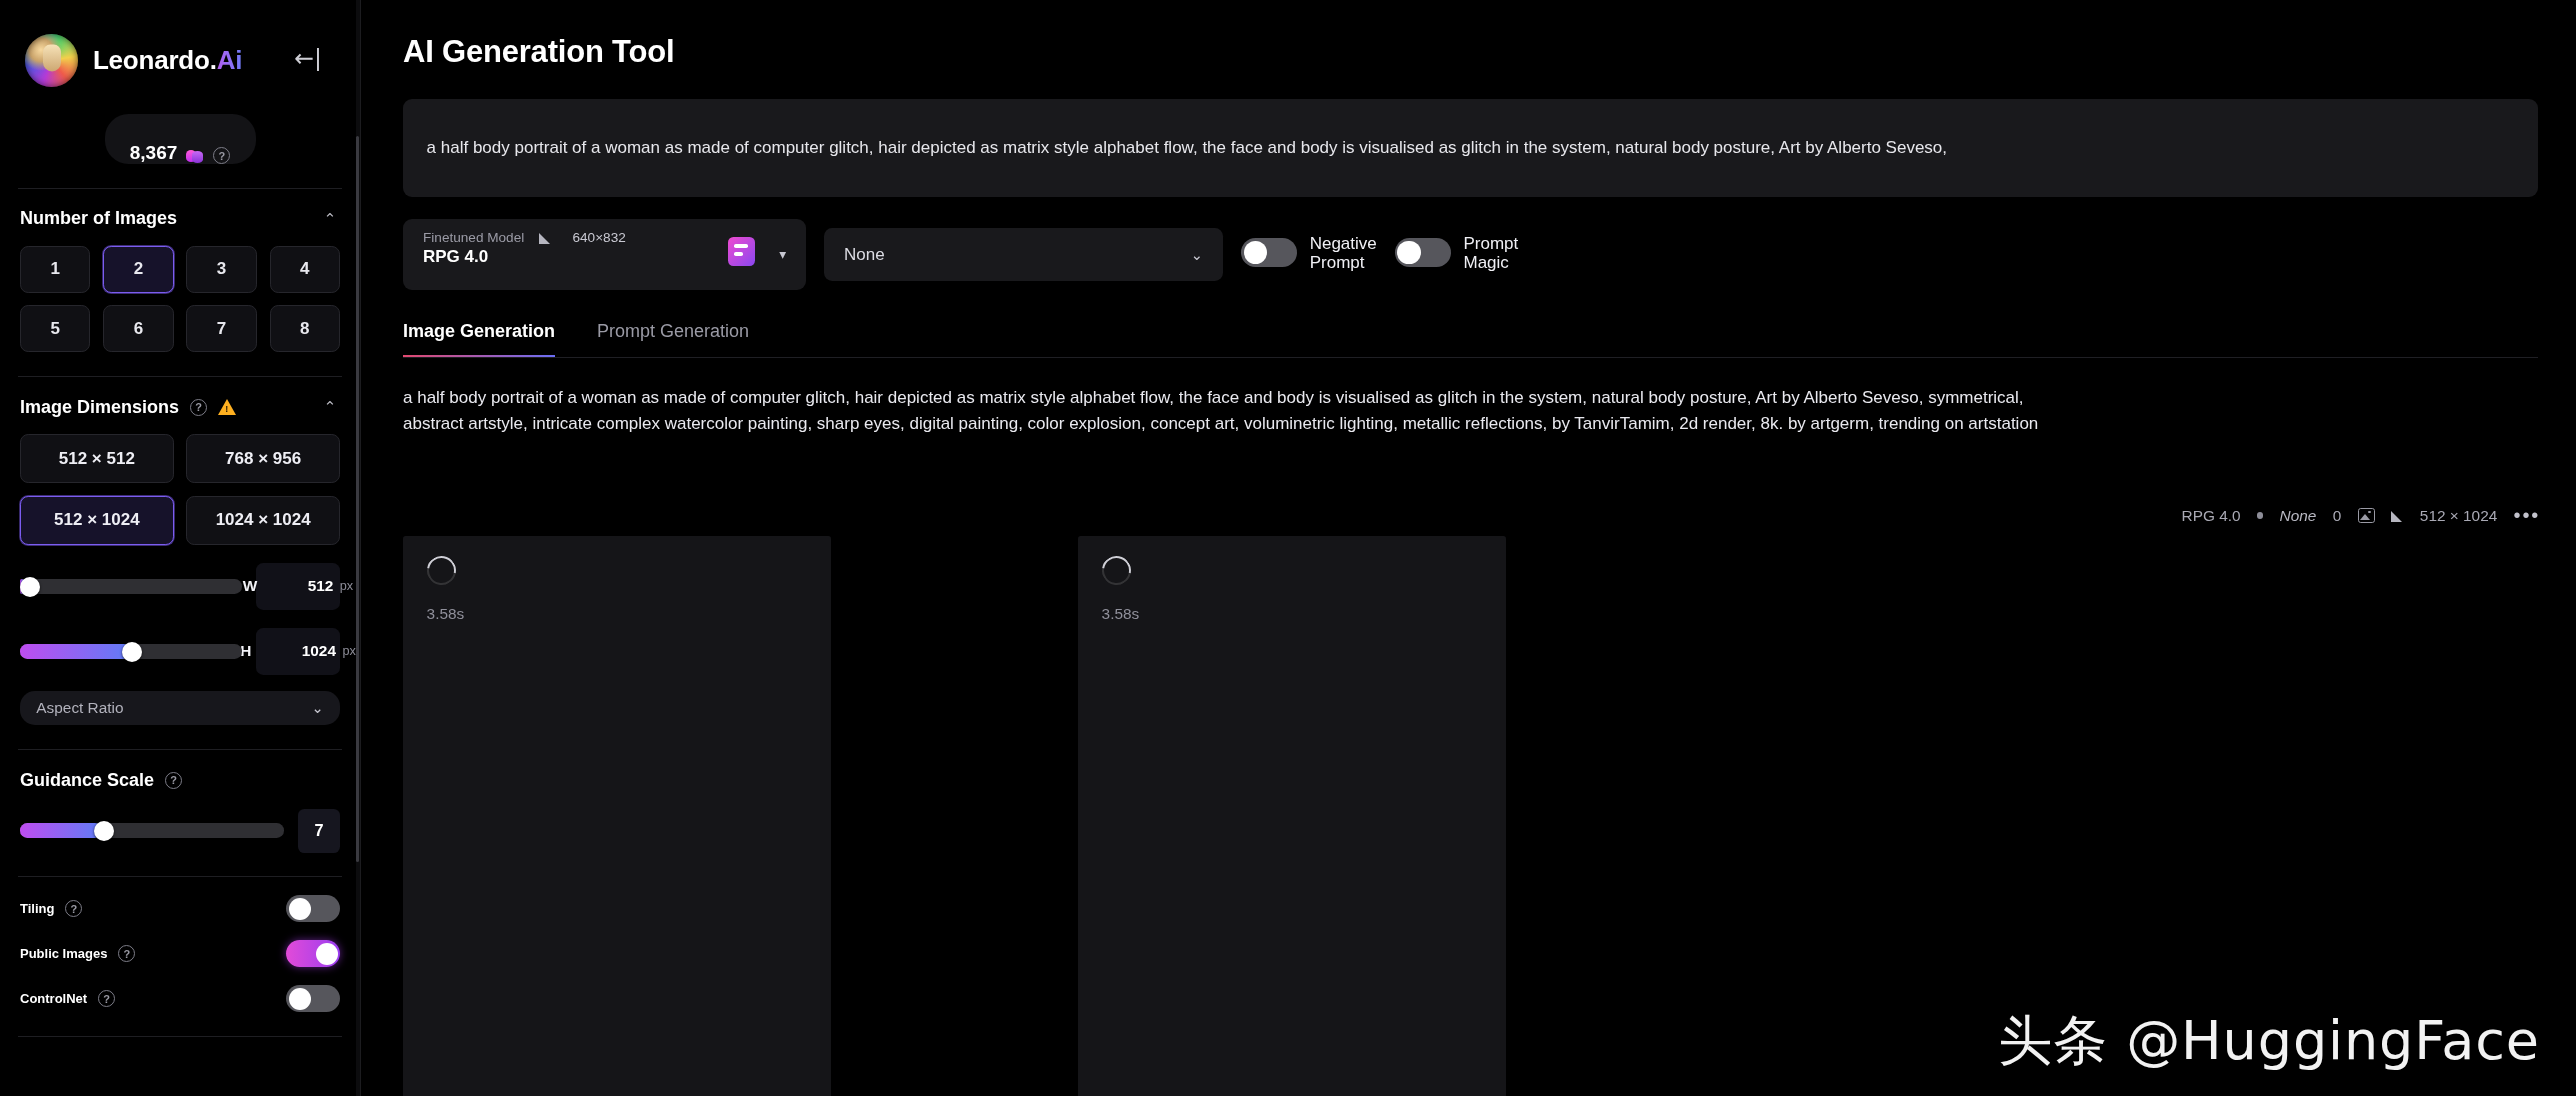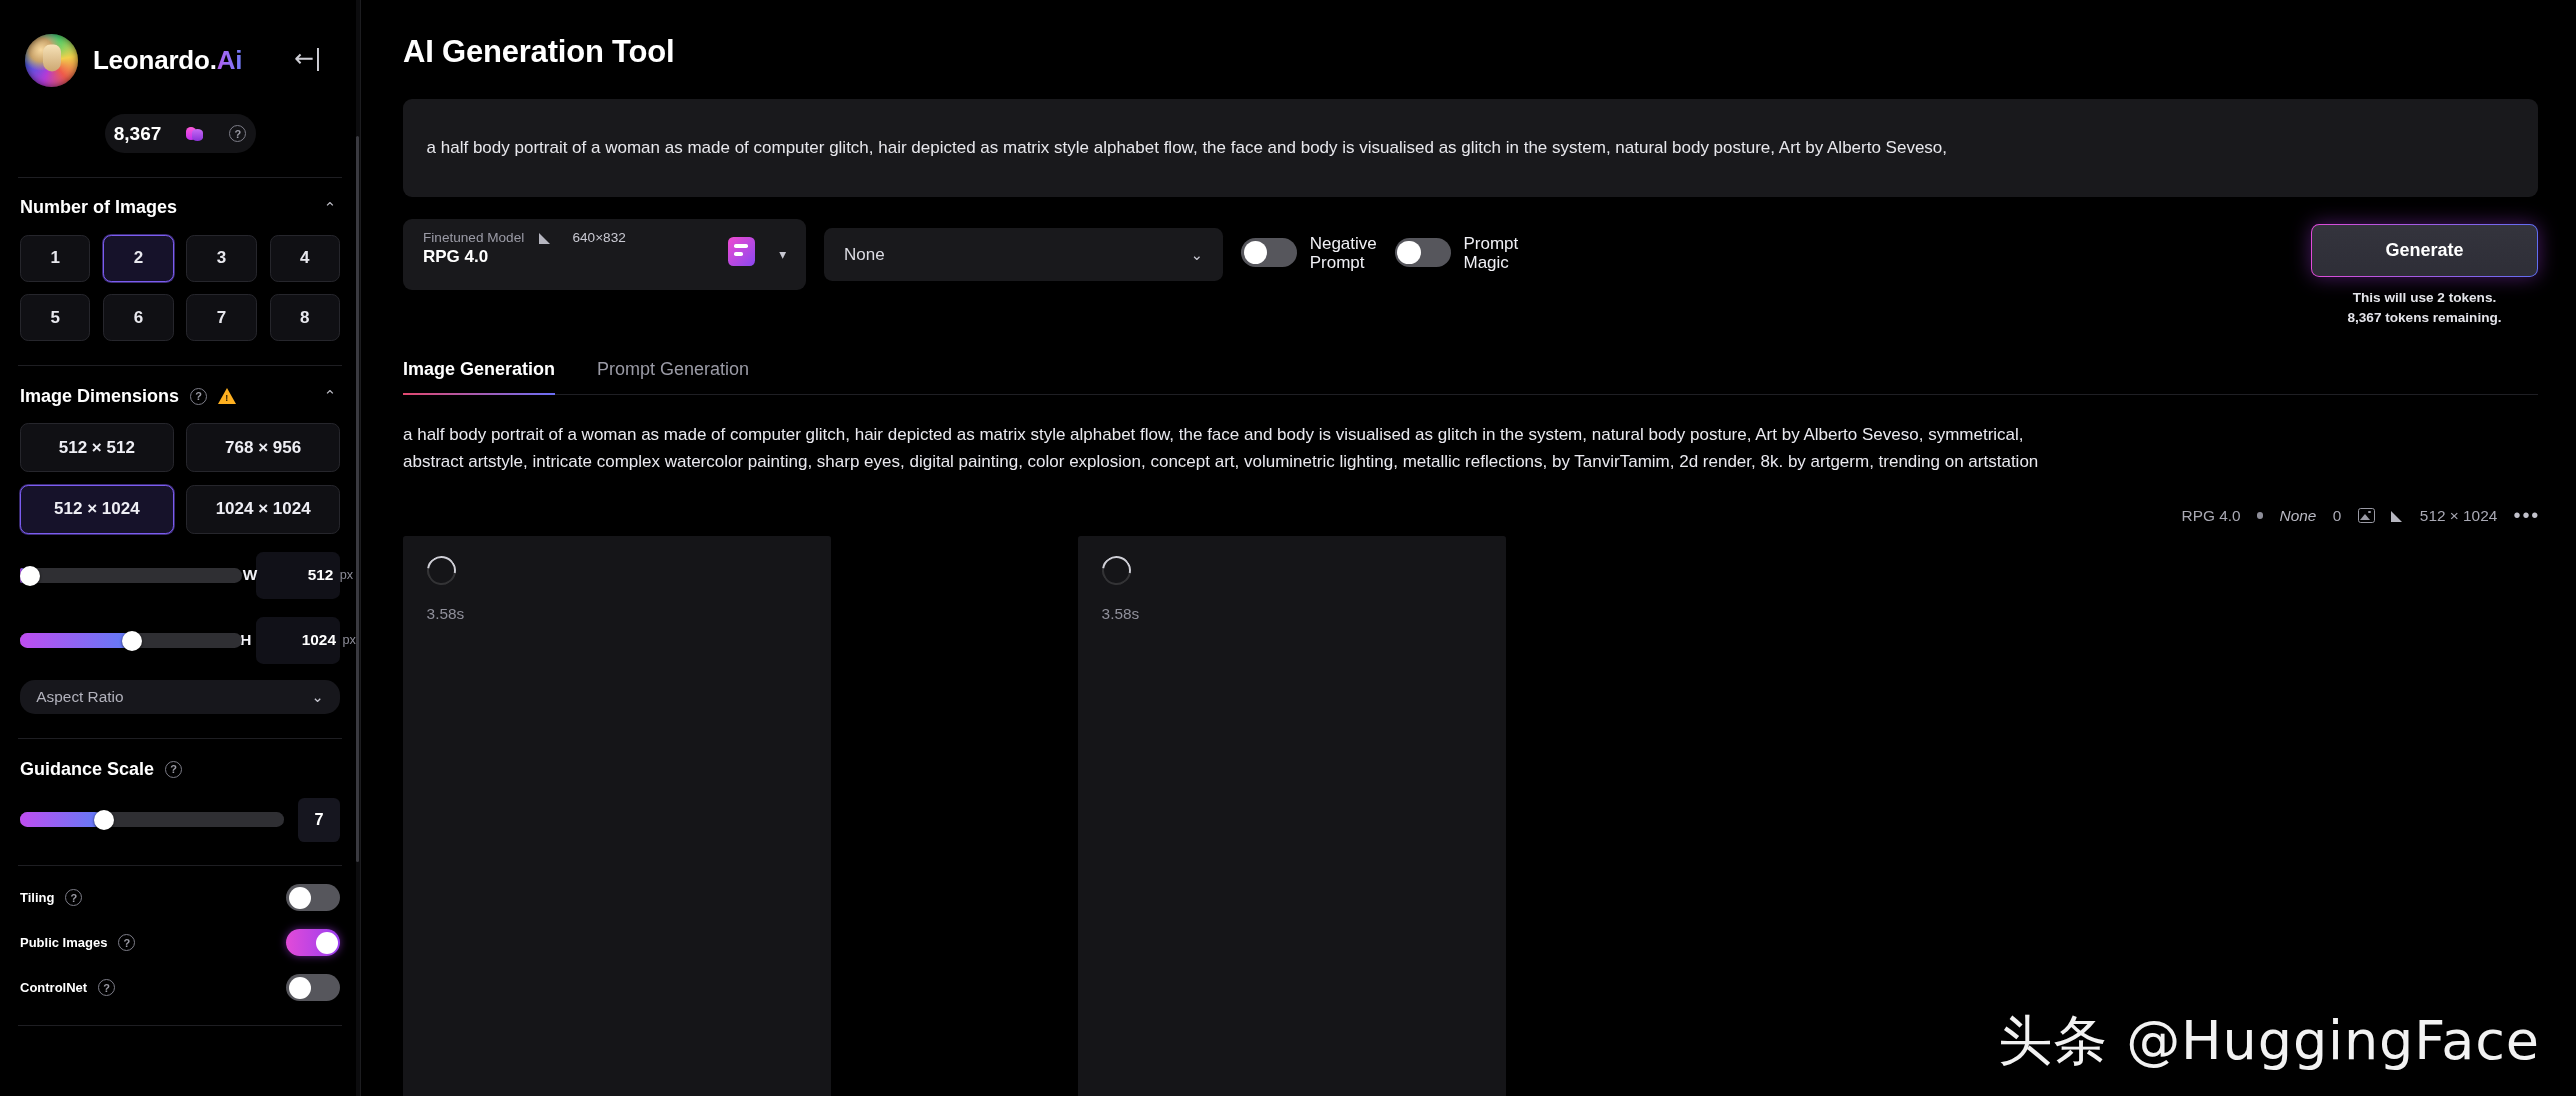--- a/index.html
+++ b/index.html
@@ -40,22 +40,22 @@
   }
   .brand-name { font-size: 26px; font-weight: 700; letter-spacing: -0.2px; white-space: nowrap; }
   .brand-ai { background: linear-gradient(90deg, #b35ff0, #6f7bf7); -webkit-background-clip: text; background-clip: text; color: transparent; }
   .collapse-btn {
     position:absolute; right: 38px; top: 47px;
     font-size: 23.6px; color: #cfcfd6; line-height: 1; cursor: pointer;
     font-family: "DejaVu Sans", sans-serif;
   }
 
   .tokens-pill {
-    margin: 27px auto 0; width: 151px; height: 39px; border-radius: 23.6px;
-    background: #131316; display:flex; align-items:center; justify-content:center; gap:25px;
+    margin: 27px auto 0; width: 151px; height: 50px; border-radius: 23.6px;
+    background: #131316; display:flex; align-items:flex-end; justify-content:center; gap:9px;
   }
   .tokens-val { font-size: 19px; font-weight: 700; }
   .coin-icon { width:18px; height:16.3px; position:relative; display:inline-block; }
   .coin-icon span { position:absolute; border-radius:50%/34%; }
   .coin-icon .c1 { left:0; top:1.8px; width:10px; height:12.7px; background: linear-gradient(180deg,#ff5ad8,#c230f0); }
   .coin-icon .c2 { left:5.4px; top:3.6px; width:11.8px; height:11.8px; background: linear-gradient(180deg,#c86af5,#8b33d8); }
   .help-dot {
     width: 17px; height:17px; border-radius:50%; border:1.4px solid #7d7d88;
     font-size: 11px; color:#9a9aa4; display:inline-flex; align-items:center; justify-content:center;
     font-weight:700; flex:0 0 17px;
@@ -389,27 +389,20 @@
       <div class="sw-group">
         <span class="sw">
             <span class="nub"></span>
           </span>
         <span class="sw-lbl">
           <span>Prompt</span><br>
           <span>Magic</span>
         </span>
       </div>
 
-      <div class="gen-wrap">
-        <div class="gen-btn">Generate</div>
-        <div class="gen-note">
-          <div>This will use 2 tokens.</div>
-          <div>8,367 tokens remaining.</div>
-        </div>
-      </div>
     </div>
 
     <div class="tabs">
       <div class="tab active">Image Generation</div>
       <div class="tab">Prompt Generation</div>
     </div>
 
     <div class="gen-desc">a half body portrait of a woman as made of computer glitch, hair depicted as matrix style alphabet flow, the face and body is visualised as glitch in the system, natural body posture, Art by Alberto Seveso, symmetrical, abstract artstyle, intricate complex watercolor painting, sharp eyes, digital painting, color explosion, concept art, voluminetric lighting, metallic reflections, by TanvirTamim, 2d render, 8k. by artgerm, trending on artstation</div>
 
     <div class="meta-row">

